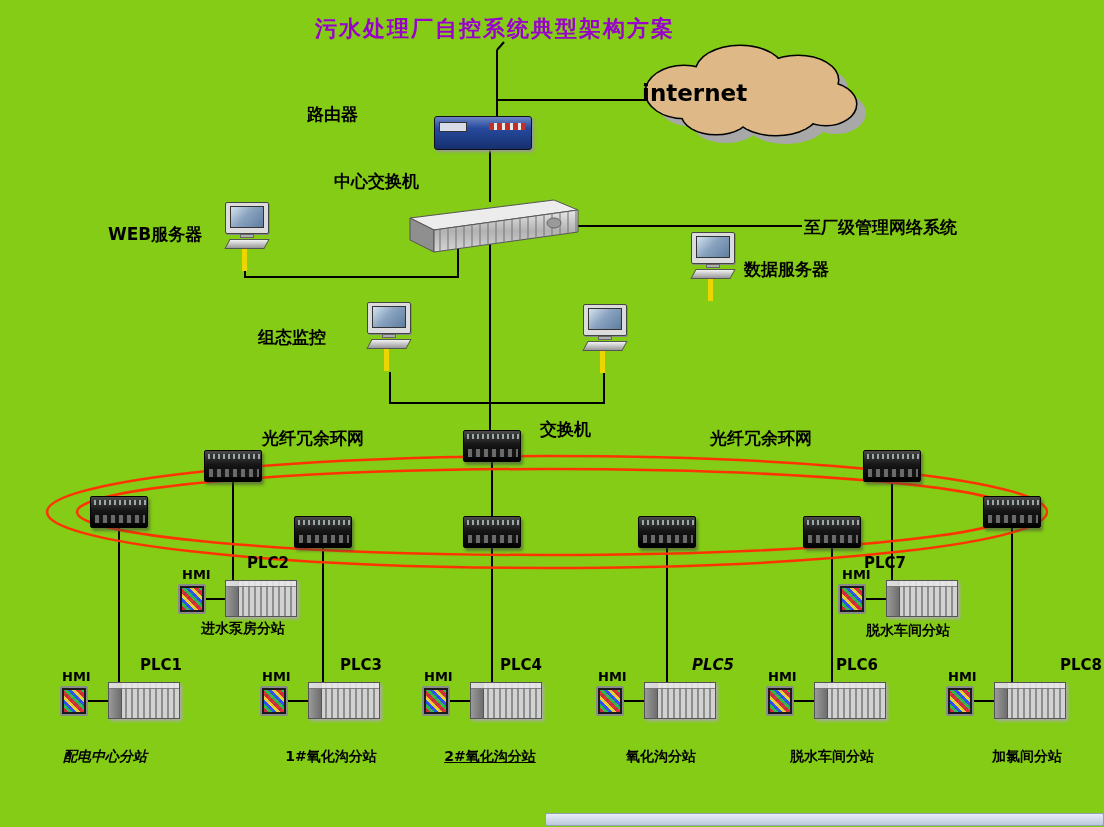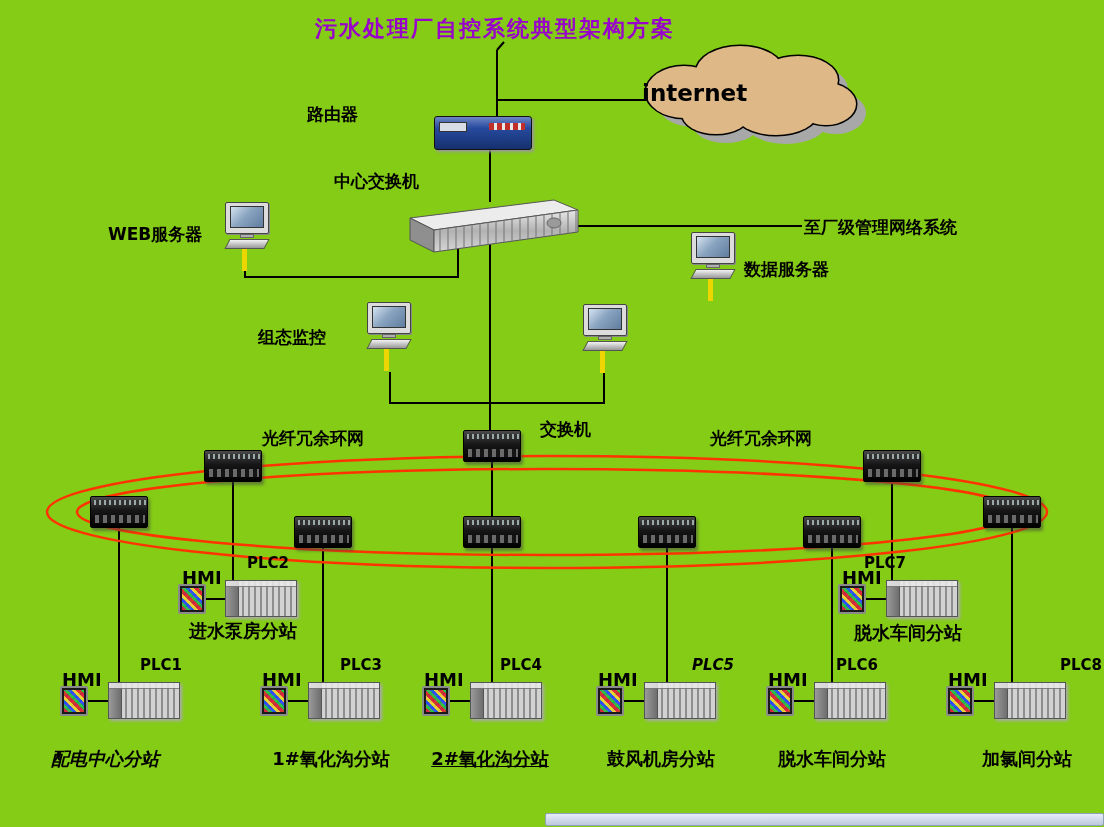--- a/index.html
+++ b/index.html
@@ -5,23 +5,23 @@
   *{margin:0;padding:0;box-sizing:border-box;}
   html,body{background:#fff;}
   body{font-family:"DejaVu Sans","Liberation Sans",sans-serif;}
   .canvas{position:relative;width:1104px;height:827px;background:#84cc16;overflow:hidden;}
   .wires{position:absolute;left:0;top:0;z-index:1;}
 
   .lbl{position:absolute;z-index:3;font-weight:bold;font-size:17px;color:#000;white-space:nowrap;line-height:1.2;}
   .title{position:absolute;left:0;top:14px;width:990px;text-align:center;font-size:22px;font-weight:bold;color:#9900cc;letter-spacing:2px;z-index:3;}
   .internet-lbl{left:642px;top:74px;width:215px;text-align:left;font-size:23px;margin-top:6px;}
   .multiline{white-space:pre-line;line-height:23px;}
-  .hmi-lbl{font-size:18px;}
+  .hmi-lbl{font-size:13px;}
   .plc-lbl{font-size:15px;}
-  .station-name{font-size:18px;text-align:center;width:140px;}
+  .station-name{font-size:14px;text-align:center;width:140px;}
 
   
   .computer{position:absolute;width:54px;height:70px;z-index:2;}
   .computer .monitor{position:absolute;left:5px;top:0;width:44px;height:32px;background:#dcdcdc;border:1px solid #444;border-radius:2px;box-shadow:1px 1px 0 #888;}
   .computer .screen{position:absolute;left:4px;top:3px;right:4px;bottom:5px;background:linear-gradient(135deg,#d5e3f0 0%,#8aa4c0 45%,#5f7da0 100%);border:1px solid #333;}
   .computer .stand{position:absolute;left:20px;top:32px;width:14px;height:4px;background:#b0b0b0;border:1px solid #666;}
   .computer .keyboard{position:absolute;left:7px;top:37px;width:40px;height:10px;background:linear-gradient(#f2f2f2,#999);border:1px solid #555;transform:skewX(-28deg);}
   .computer .cable{position:absolute;left:22px;top:47px;width:5px;height:22px;background:#edd500;}
 
   
@@ -226,21 +226,21 @@
     <div class="lbl plc-lbl" style="left:500px;top:656px;">PLC4</div>
     <div class="plc" style="left:470px;top:682px;"></div>
     <div class="lbl station-name" style="left:420px;top:748px;text-decoration:underline;">2#氧化沟分站</div>
   </div>
 
   <div>
     <div class="lbl hmi-lbl" style="left:598px;top:669px;">HMI</div>
     <div class="hmi" style="left:596px;top:686px;"></div>
     <div class="lbl plc-lbl" style="left:692px;top:656px;font-style:italic;">PLC5</div>
     <div class="plc" style="left:644px;top:682px;"></div>
-    <div class="lbl station-name" style="left:591px;top:748px;">鼓风机房分站</div>
+    <div class="lbl station-name" style="left:591px;top:748px;">氧化沟分站</div>
   </div>
 
   <div>
     <div class="lbl hmi-lbl" style="left:768px;top:669px;">HMI</div>
     <div class="hmi" style="left:766px;top:686px;"></div>
     <div class="lbl plc-lbl" style="left:836px;top:656px;">PLC6</div>
     <div class="plc" style="left:814px;top:682px;"></div>
     <div class="lbl station-name" style="left:762px;top:748px;">脱水车间分站</div>
   </div>
 

